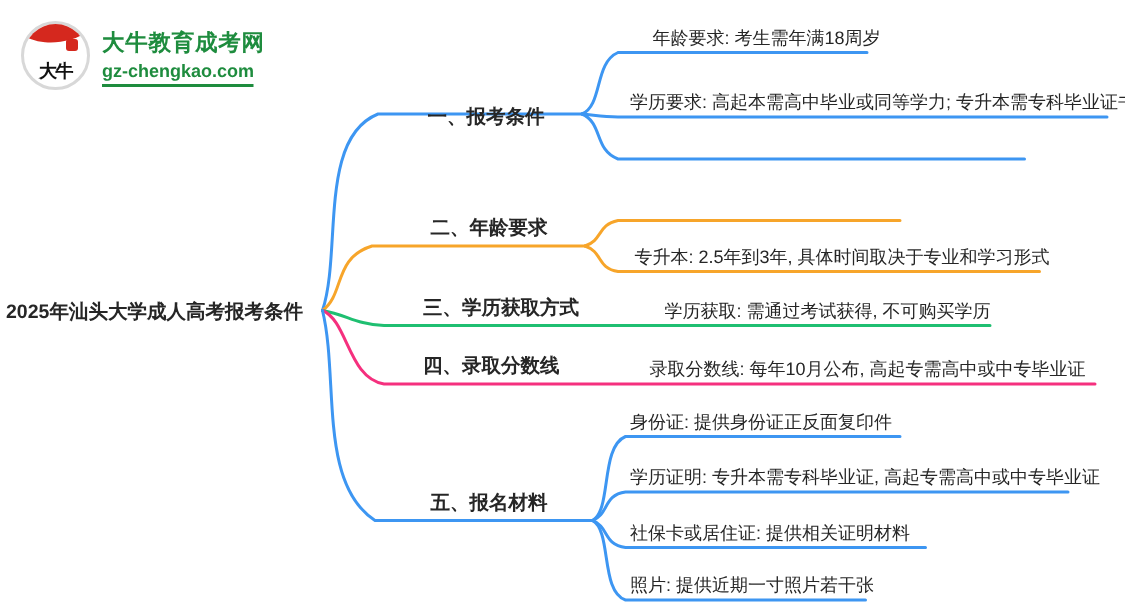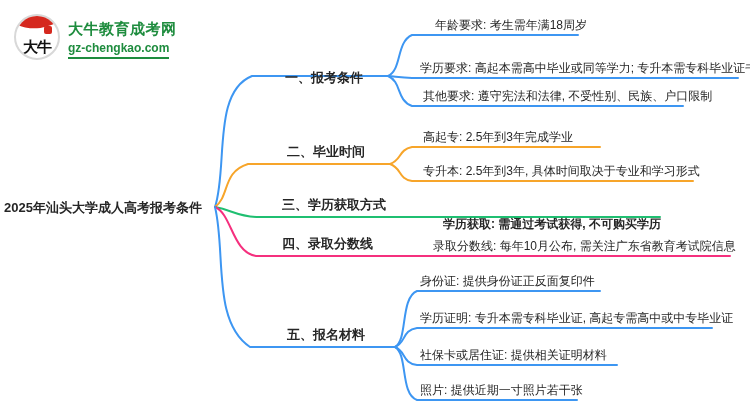--- a/index.html
+++ b/index.html
@@ -18,21 +18,21 @@
   .node{position:absolute;color:var(--text);white-space:nowrap;}
   .root-node{font-size:13px;font-weight:700;line-height:15px;text-align:right;}
   .branch-label{font-size:13px;font-weight:600;line-height:16px;}
   .leaf{font-size:12px;font-weight:500;line-height:16px;}
   
   .logo{position:absolute;left:14px;top:14px;display:flex;align-items:flex-start;cursor:pointer;}
   .logo-mark{position:relative;width:46px;height:46px;border:2px solid #d8d8d8;border-radius:50%;
     background:#fff;overflow:hidden;display:flex;align-items:center;justify-content:center;}
   .logo-mark .beret{position:absolute;top:-8px;left:-4px;width:54px;height:20px;
     background:var(--logo-red);border-radius:0 0 60% 60%/0 0 90% 90%;transform:rotate(-8deg);}
-  .logo-mark .chars{position:relative;z-index:2;font-size:15px;font-weight:700;color:#111;
+  .logo-mark .chars{position:relative;z-index:2;font-size:12px;font-weight:700;color:#111;
     margin-top:20px;letter-spacing:-1px;}
   .logo-mark .seal{position:absolute;z-index:3;top:10px;right:6px;width:8px;height:8px;
     background:var(--logo-red);border-radius:2px;}
   .logo-text{margin-left:8px;padding-top:6px;}
   .logo-name{font-size:15px;font-weight:700;color:var(--logo-green);line-height:18px;letter-spacing:.5px;}
   .logo-url{font-size:12px;font-weight:700;color:var(--logo-green);line-height:15px;
     border-bottom:2px solid var(--logo-green);display:inline-block;padding-bottom:1px;}
 </style>
 </head>
 <body>
@@ -69,34 +69,32 @@
     </div>
     <div class="logo-text">
       <div class="logo-name">大牛教育成考网</div>
       <div class="logo-url">gz-chengkao.com</div>
     </div>
   </div>
 
   <div class="node root-node" style="left:4px;top:200px;width:186px;">2025年汕头大学成人高考报考条件</div>
 
   <div class="node branch-label" style="left:285px;top:70px;">一、报考条件</div>
-  <div class="node branch-label" style="left:287px;top:144px;">二、毕业时间</div>
+  <div class="node branch-label" style="left:287px;top:144px;">二、年龄要求</div>
   <div class="node branch-label" style="left:282px;top:197px;">三、学历获取方式</div>
   <div class="node branch-label" style="left:282px;top:236px;">四、录取分数线</div>
   <div class="node branch-label" style="left:287px;top:327px;">五、报名材料</div>
 
   <div class="node leaf" style="left:423px;top:17px;margin-left:12px;">年龄要求: 考生需年满18周岁</div>
   <div class="node leaf" style="left:420px;top:60px;">学历要求: 高起本需高中毕业或同等学力; 专升本需专科毕业证书</div>
-  <div class="node leaf" style="left:423px;top:88px;">其他要求: 遵守宪法和法律, 不受性别、民族、户口限制</div>
 
-  <div class="node leaf" style="left:423px;top:129px;">高起专: 2.5年到3年完成学业</div>
   <div class="node leaf" style="left:423px;top:163px;">专升本: 2.5年到3年, 具体时间取决于专业和学习形式</div>
 
-  <div class="node leaf" style="left:443px;top:216px;font-weight:bold;">学历获取: 需通过考试获得, 不可购买学历</div>
+  <div class="node leaf" style="left:443px;top:199px;">学历获取: 需通过考试获得, 不可购买学历</div>
 
-  <div class="node leaf" style="left:433px;top:238px;">录取分数线: 每年10月公布, 需关注广东省教育考试院信息</div>
+  <div class="node leaf" style="left:433px;top:238px;">录取分数线: 每年10月公布, 高起专需高中或中专毕业证</div>
 
   <div class="node leaf" style="left:420px;top:273px;">身份证: 提供身份证正反面复印件</div>
   <div class="node leaf" style="left:420px;top:310px;">学历证明: 专升本需专科毕业证, 高起专需高中或中专毕业证</div>
   <div class="node leaf" style="left:420px;top:347px;text-align:center;">社保卡或居住证: 提供相关证明材料</div>
   <div class="node leaf" style="left:420px;top:382px;">照片: 提供近期一寸照片若干张</div>
 
 </div>
 
 </body></html>

